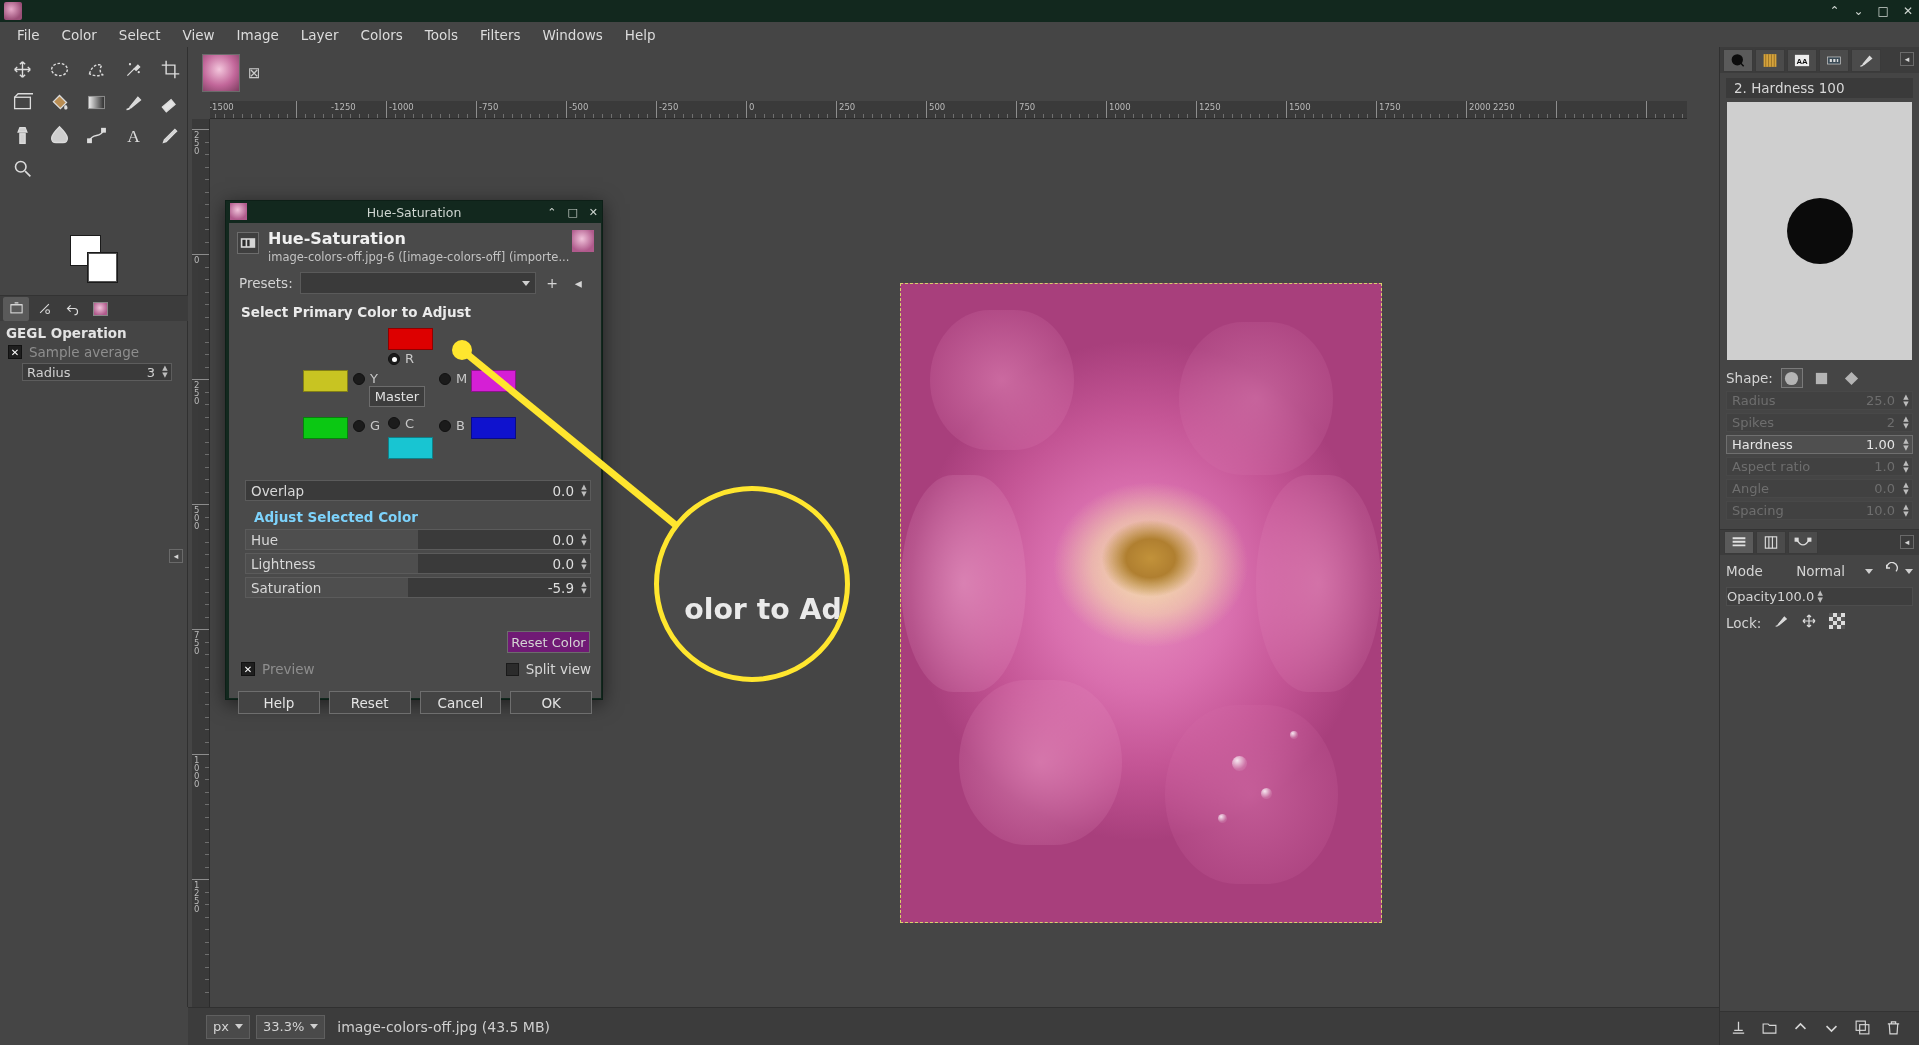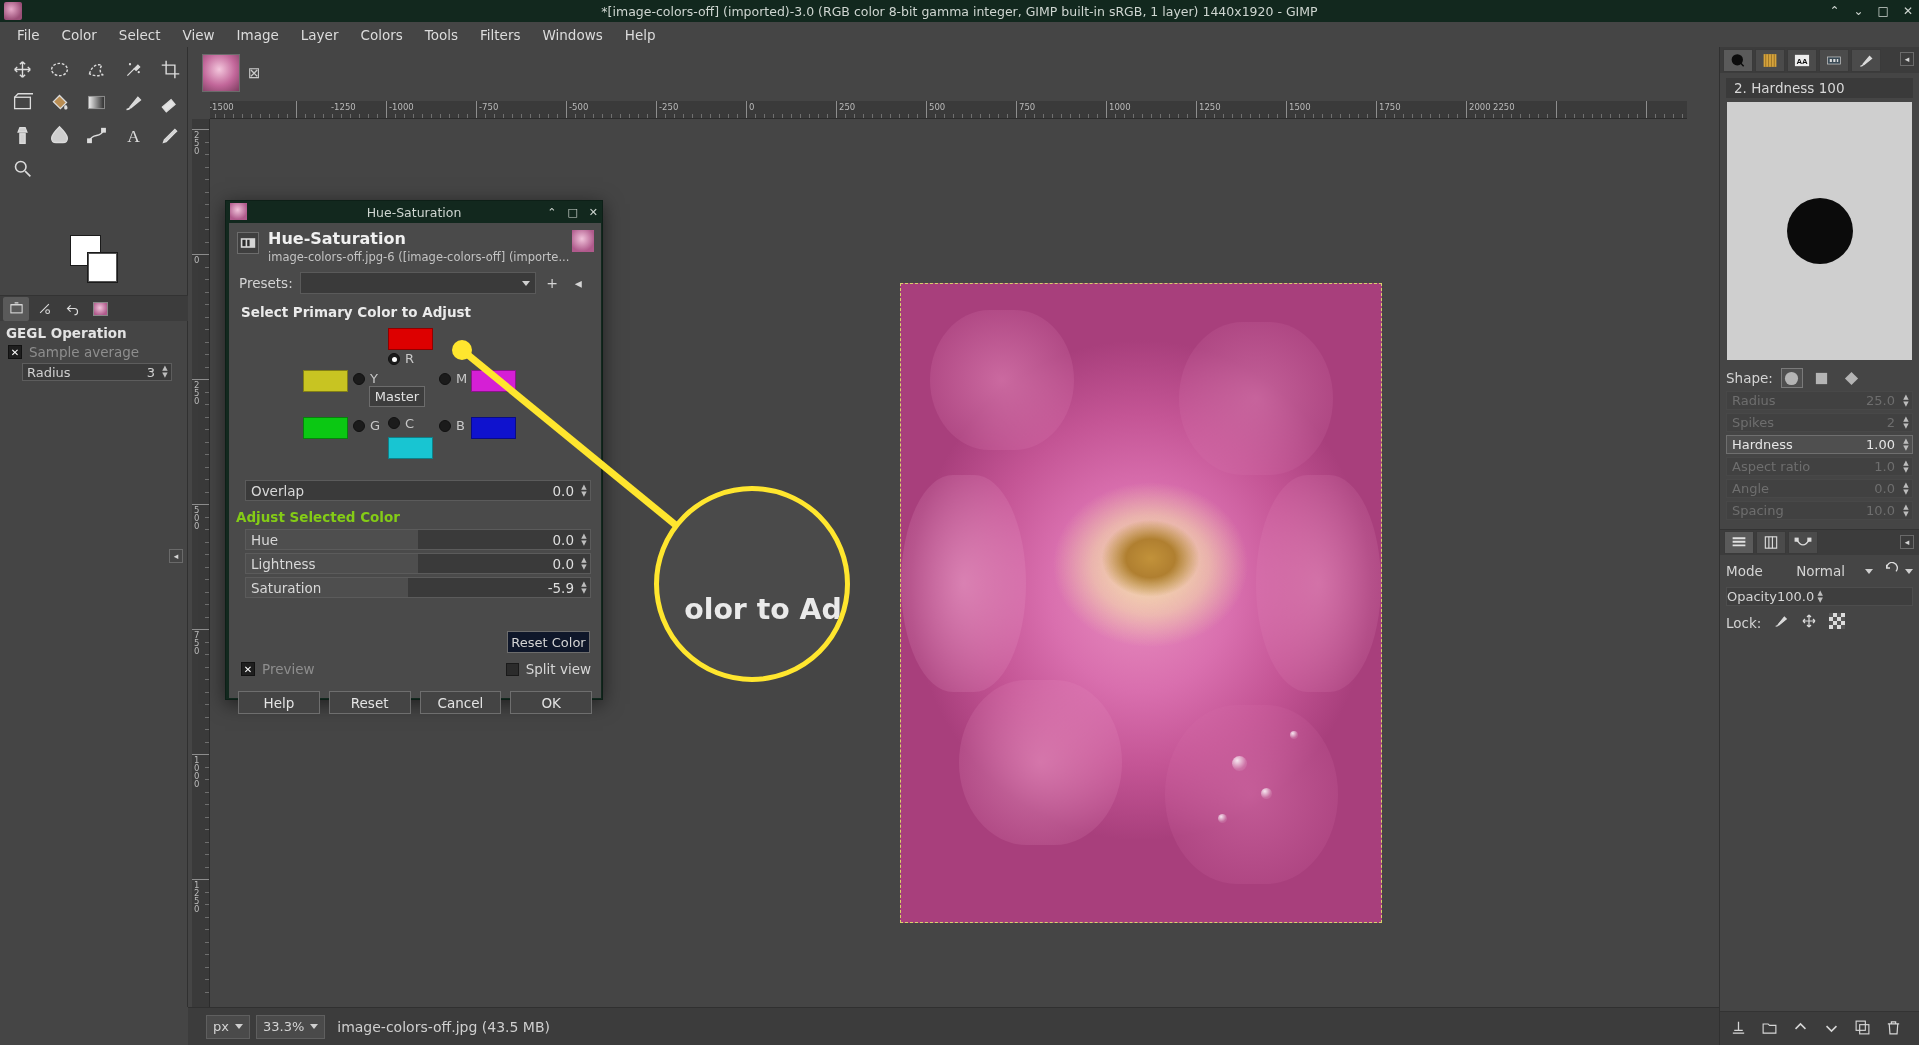--- a/index.html
+++ b/index.html
@@ -134,22 +134,22 @@
   .sw{ position:absolute; width:45px;height:22px; border:1px solid rgba(0,0,0,.35); cursor:pointer;}
   .rad{ position:absolute; width:12px;height:12px; border-radius:50%; background:#1b1b1b; border:1px solid #111; cursor:pointer;}
   .rad i{ display:block; width:5px;height:5px; margin:3px auto 0; border-radius:50%; background:#fff;}
   .rlbl{ position:absolute; font-size:13px; color:#c8c8c8;}
   #master-btn{ position:absolute; left:140px; top:62px; width:56px; height:21px; background:#3d3d3d; border:1px solid #6c6c6c;
                display:flex;align-items:center;justify-content:center; font-size:13px; color:#e0e0e0; cursor:pointer;}
   .srow{ margin:3px 10px 0 16px; height:21px; background:#3a3a3a; border:1px solid #5b5b5b; display:flex; align-items:center; position:relative;}
   .srow .fill{ position:absolute; left:0; top:0; bottom:0; background:#4e4e4e; }
   .srow .sl{ position:relative; padding-left:5px; font-size:13.5px; color:#d8d8d8; z-index:2;}
   .srow .sv{ position:relative; margin-left:auto; padding-right:4px; font-size:13.5px; color:#dedede; z-index:2;}
-  #sect2{ font-size:13.5px; font-weight:bold; color:#84cc16; padding:8px 0 1px 7px;}
-  #resetcolor{ position:absolute; right:11px; top:408px; width:83px;height:22px; background:#0f172a; border:1px solid #6c6c6c;
+  #sect2{ font-size:13.5px; font-weight:bold; color:#7dd3fc; padding:8px 0 1px 25px;}
+  #resetcolor{ position:absolute; right:11px; top:408px; width:83px;height:22px; background:#701a75; border:1px solid #6c6c6c;
                display:flex;align-items:center;justify-content:center; font-size:13px; cursor:pointer;}
   #prevrow{ position:absolute; left:12px; top:438px; width:350px; display:flex; align-items:center;}
   #prevrow .plbl{ margin-left:7px; font-size:13.5px; color:#8e8e8e;}
   #prevrow .spacer{ flex:1;}
   #prevrow .sq{ width:13px;height:13px; background:#2b2b2b; border:1px solid #1a1a1a; cursor:pointer;}
   #prevrow .slbl{ margin-left:7px; font-size:13.5px; color:#d6d6d6;}
   #btnrow{ position:absolute; left:9px; top:468px; width:354px; display:flex; gap:9px;}
   .dbtn{ flex:1; height:23px; background:#444; border:1px solid #6e6e6e; display:flex; align-items:center; justify-content:center;
          font-size:13.5px; color:#e4e4e4; cursor:pointer;}
   
@@ -159,21 +159,20 @@
   #callout .c-title{ position:absolute; left:322px; top:310px; font-size:13.5px; font-weight:bold; color:#eaeaea;}
   #callout .c-red{ position:absolute; left:396px; top:330px; width:45px;height:22px; background:#f20000; border:1px solid rgba(0,0,0,.3);}
   #cline{ position:absolute; left:0; top:0; width:1919px; height:1045px; pointer-events:none; z-index:49;}
   #cdot{ position:absolute; left:452px; top:340px; width:20px;height:20px; border-radius:50%; background:#ffe62e; z-index:51;}
 </style>
 </head>
 <body>
 
 <div id="titlebar">
   <div class="tb-icon"></div>
-  <div class="tb-text">*[image-colors-off] (imported)-3.0 (RGB color 8-bit gamma integer, GIMP built-in sRGB, 1 layer) 1440x1920 - GIMP</div>
   <div id="tb-buttons">
     <span>⌃</span>
     <span>⌄</span>
     <span>□</span>
     <span>✕</span>
   </div>
 </div>
 
 <div id="menubar">
   <div class="mi">File</div>

